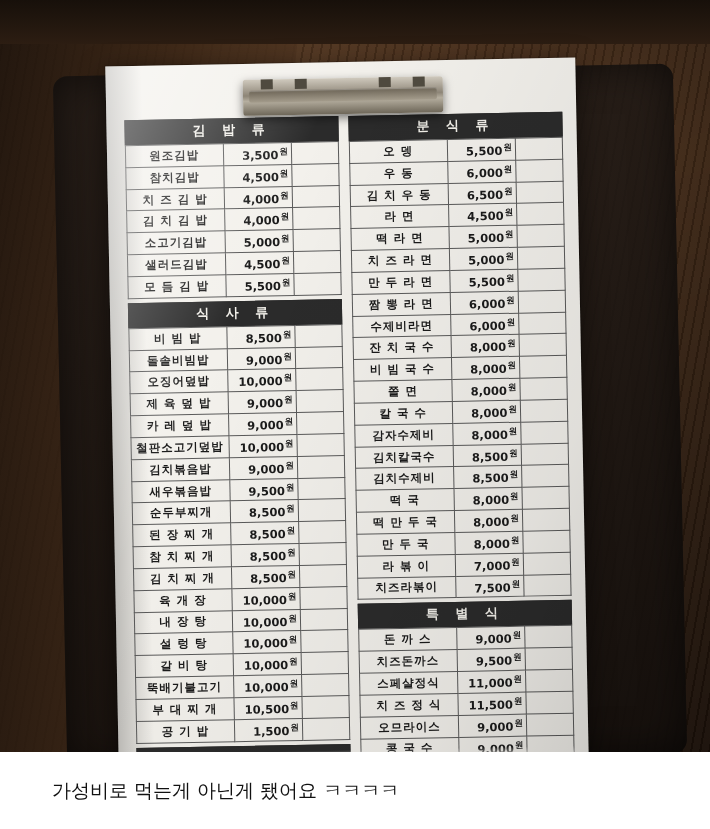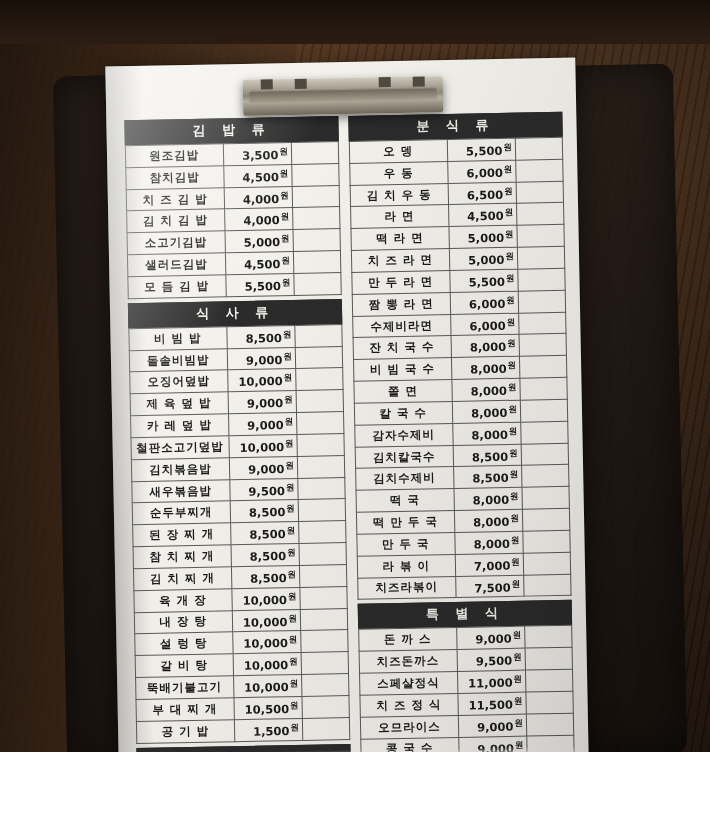--- a/index.html
+++ b/index.html
@@ -445,14 +445,17 @@
 
     <div class="clip">
       <div class="notch n1"></div>
       <div class="notch n2"></div>
       <div class="notch n3"></div>
       <div class="notch n4"></div>
       <div class="ridge"></div>
     </div>
   </div>
 
+  <div class="caption">
+    <span>가성비로 먹는게 아닌게 됐어요 ㅋㅋㅋㅋ</span>
+  </div>
 
 </div>
 
 </body></html>

